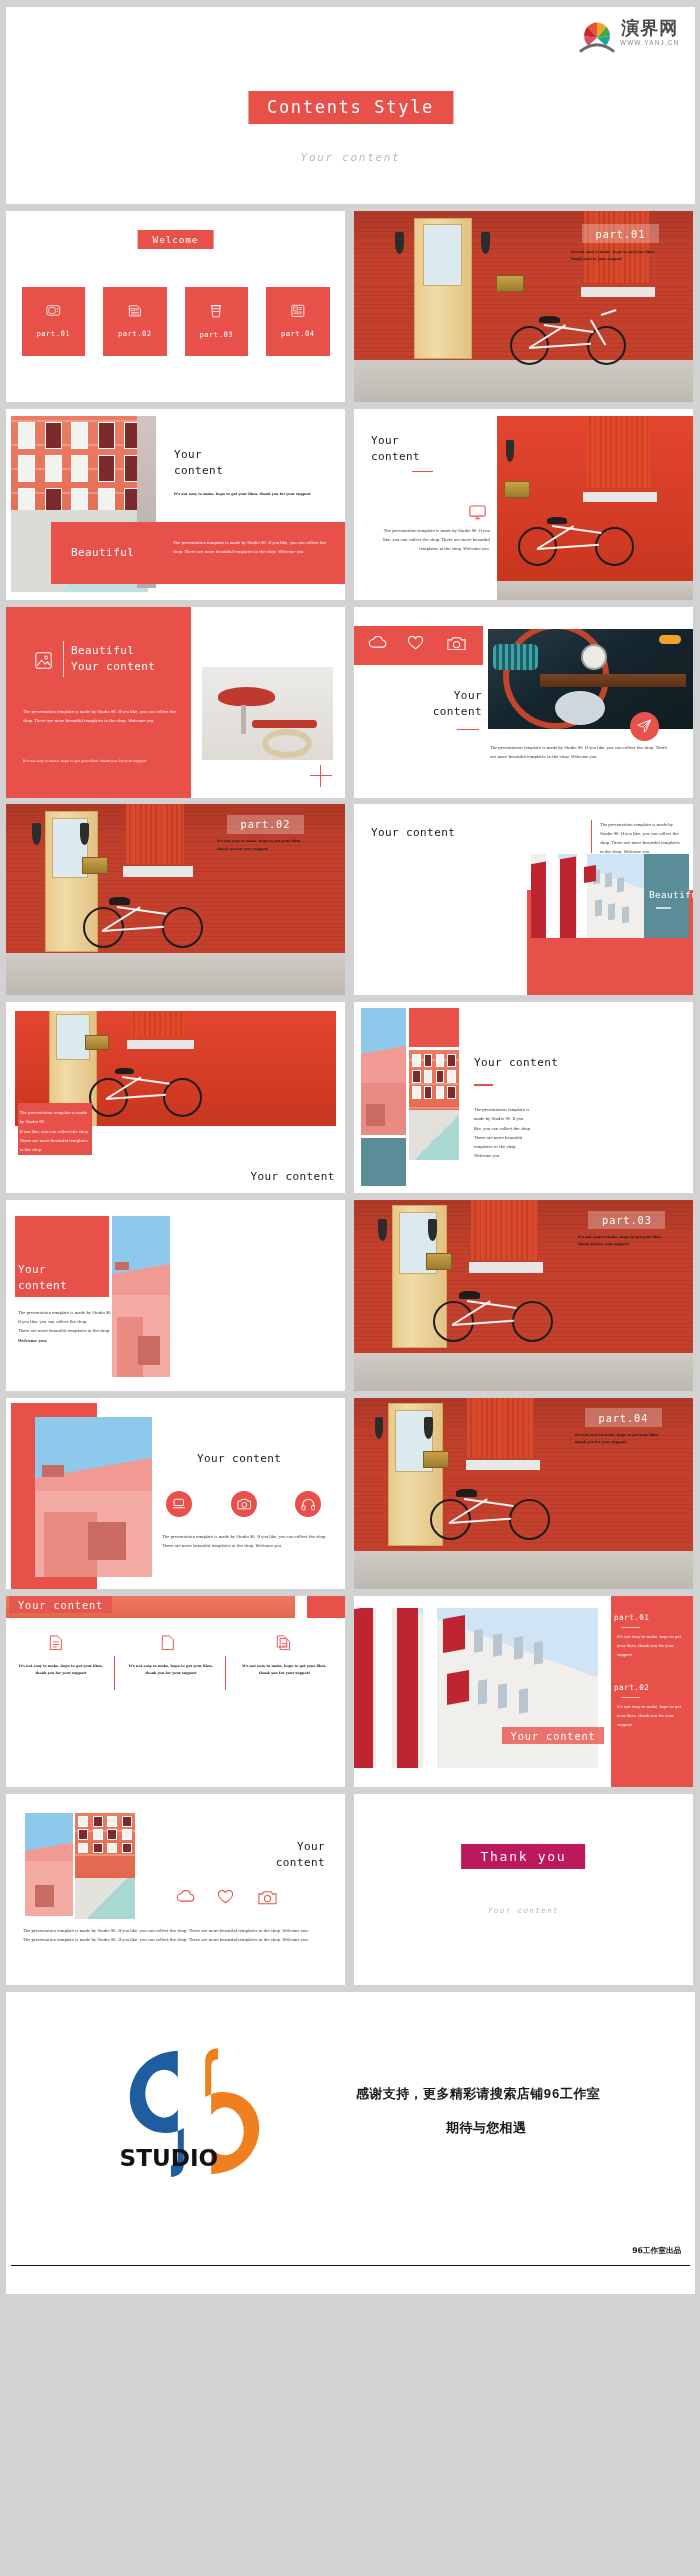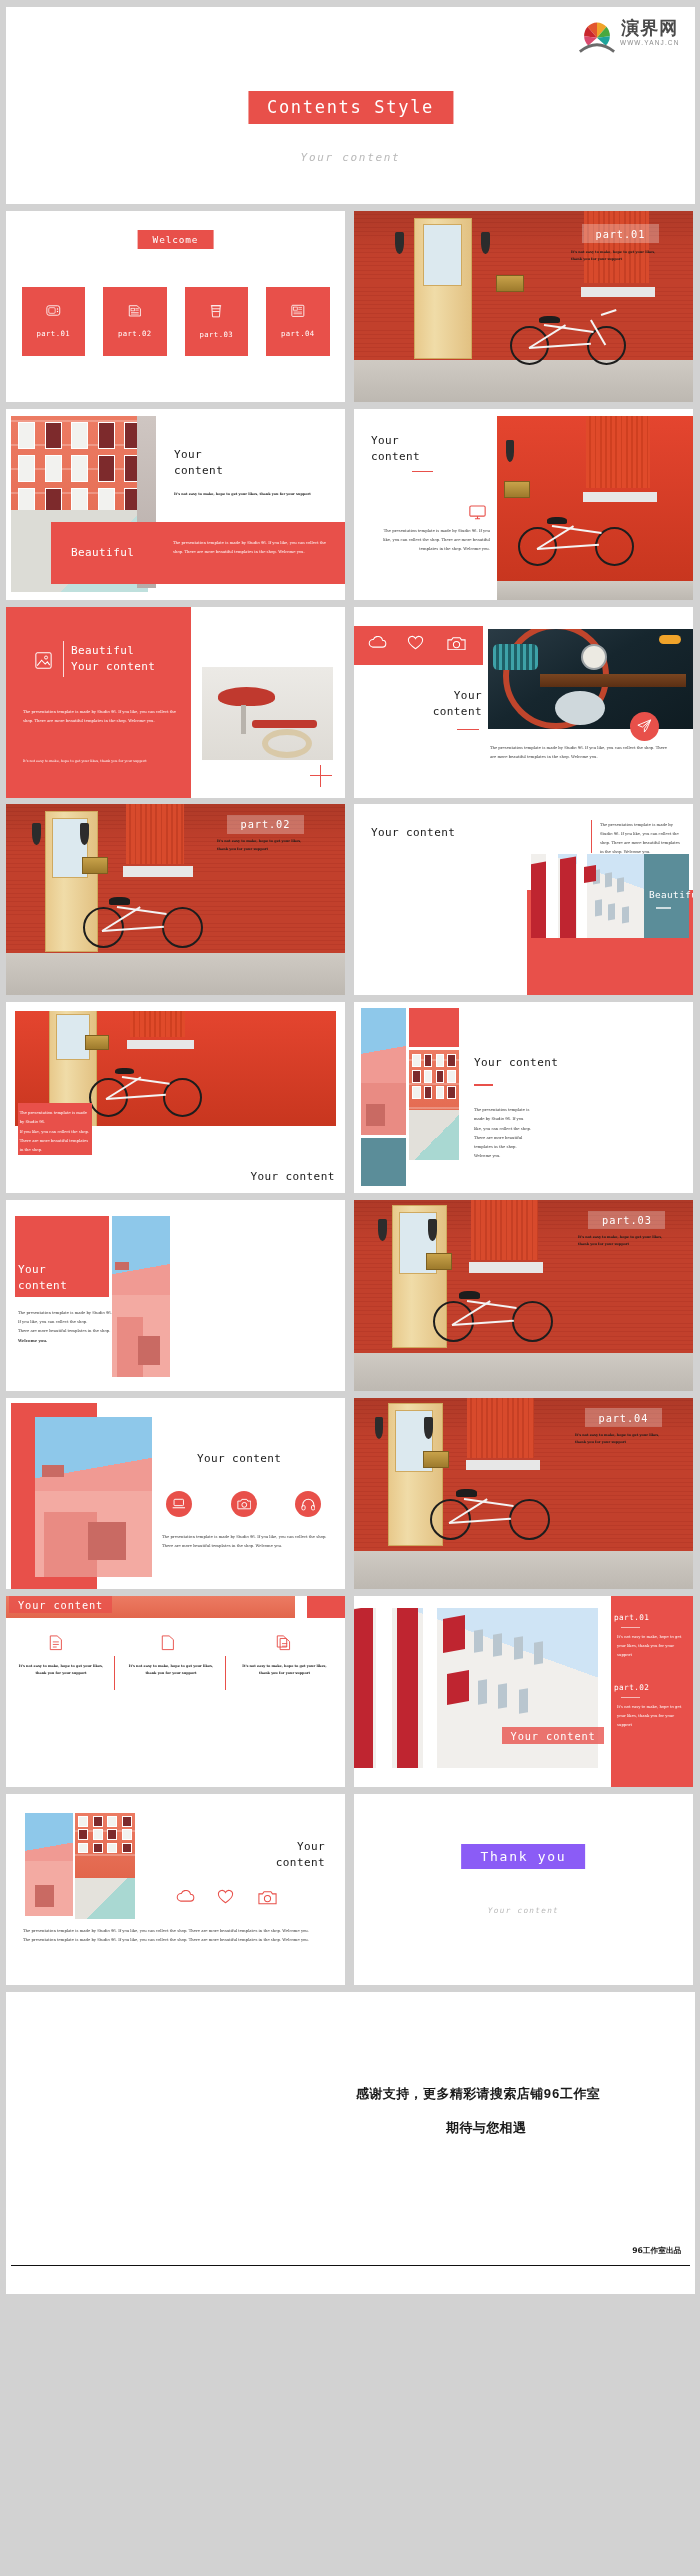--- a/index.html
+++ b/index.html
@@ -735,27 +735,36 @@
             <circle cx="11" cy="10" r="3.6" fill="none" stroke="#e8504a" stroke-width="1.2"></circle>
           </svg>
       </span>
       <div class="tblk" style="left:17px;top:132px;width:306px;">
         <div class="t-body">The presentation template is made by Studio 96. If you like, you can collect the shop. There are more beautiful templates in the shop. Welcome you.</div>
         <div class="t-body">The presentation template is made by Studio 96. If you like, you can collect the shop. There are more beautiful templates in the shop. Welcome you.</div>
       </div>
     </div>
 
     <div class="slide">
-      <div style="position:absolute;left:50%;top:50px;transform:translateX(-50%);background:#8b5cf6;color:#fff;font-size:13px;letter-spacing:1.7px;padding:5.2px 19px;">Thank you</div>
+      <div style="position:absolute;left:50%;top:50px;transform:translateX(-50%);background:#be185d;color:#fff;font-size:13px;letter-spacing:1.7px;padding:5.2px 19px;">Thank you</div>
       <div style="position:absolute;left:50%;top:112px;transform:translateX(-50%);color:#b9b9b9;font-style:italic;font-size:7.7px;letter-spacing:1.3px;">Your content</div>
     </div>
 
   </div>
 
   <div class="footer">
+    <div class="logo96">
+      <svg viewBox="0 0 230 160" width="197" height="137">
+        <path d="M95 8 C58 8 36 34 36 62 C36 86 54 104 78 104 C86 104 93 102 99 98 L99 140 C99 150 92 155 84 155 L84 142 C90 142 92 139 92 132 L92 8 Z" fill="#1f5e9e"></path>
+        <ellipse cx="76" cy="58" rx="22" ry="28" fill="#fff"></ellipse>
+        <path d="M128 152 C165 152 187 126 187 98 C187 74 169 56 145 56 C137 56 130 58 124 62 L124 20 C124 10 131 5 139 5 L139 18 C133 18 131 21 131 28 L131 152 Z" fill="#ef7f1f"></path>
+        <ellipse cx="147" cy="102" rx="22" ry="28" fill="#fff"></ellipse>
+        <text x="24" y="142" font-family="DejaVu Sans, sans-serif" font-size="27" font-weight="bold" fill="#111">STUDIO</text>
+      </svg>
+    </div>
     <div class="footer-cn">感谢支持，更多精彩请搜索店铺96工作室</div>
     <div class="footer-cn2">期待与您相遇</div>
     <div class="footer-mark">96工作室出品</div>
     <div class="footer-rule"></div>
   </div>
 
 </div>
 
 
 </body></html>

